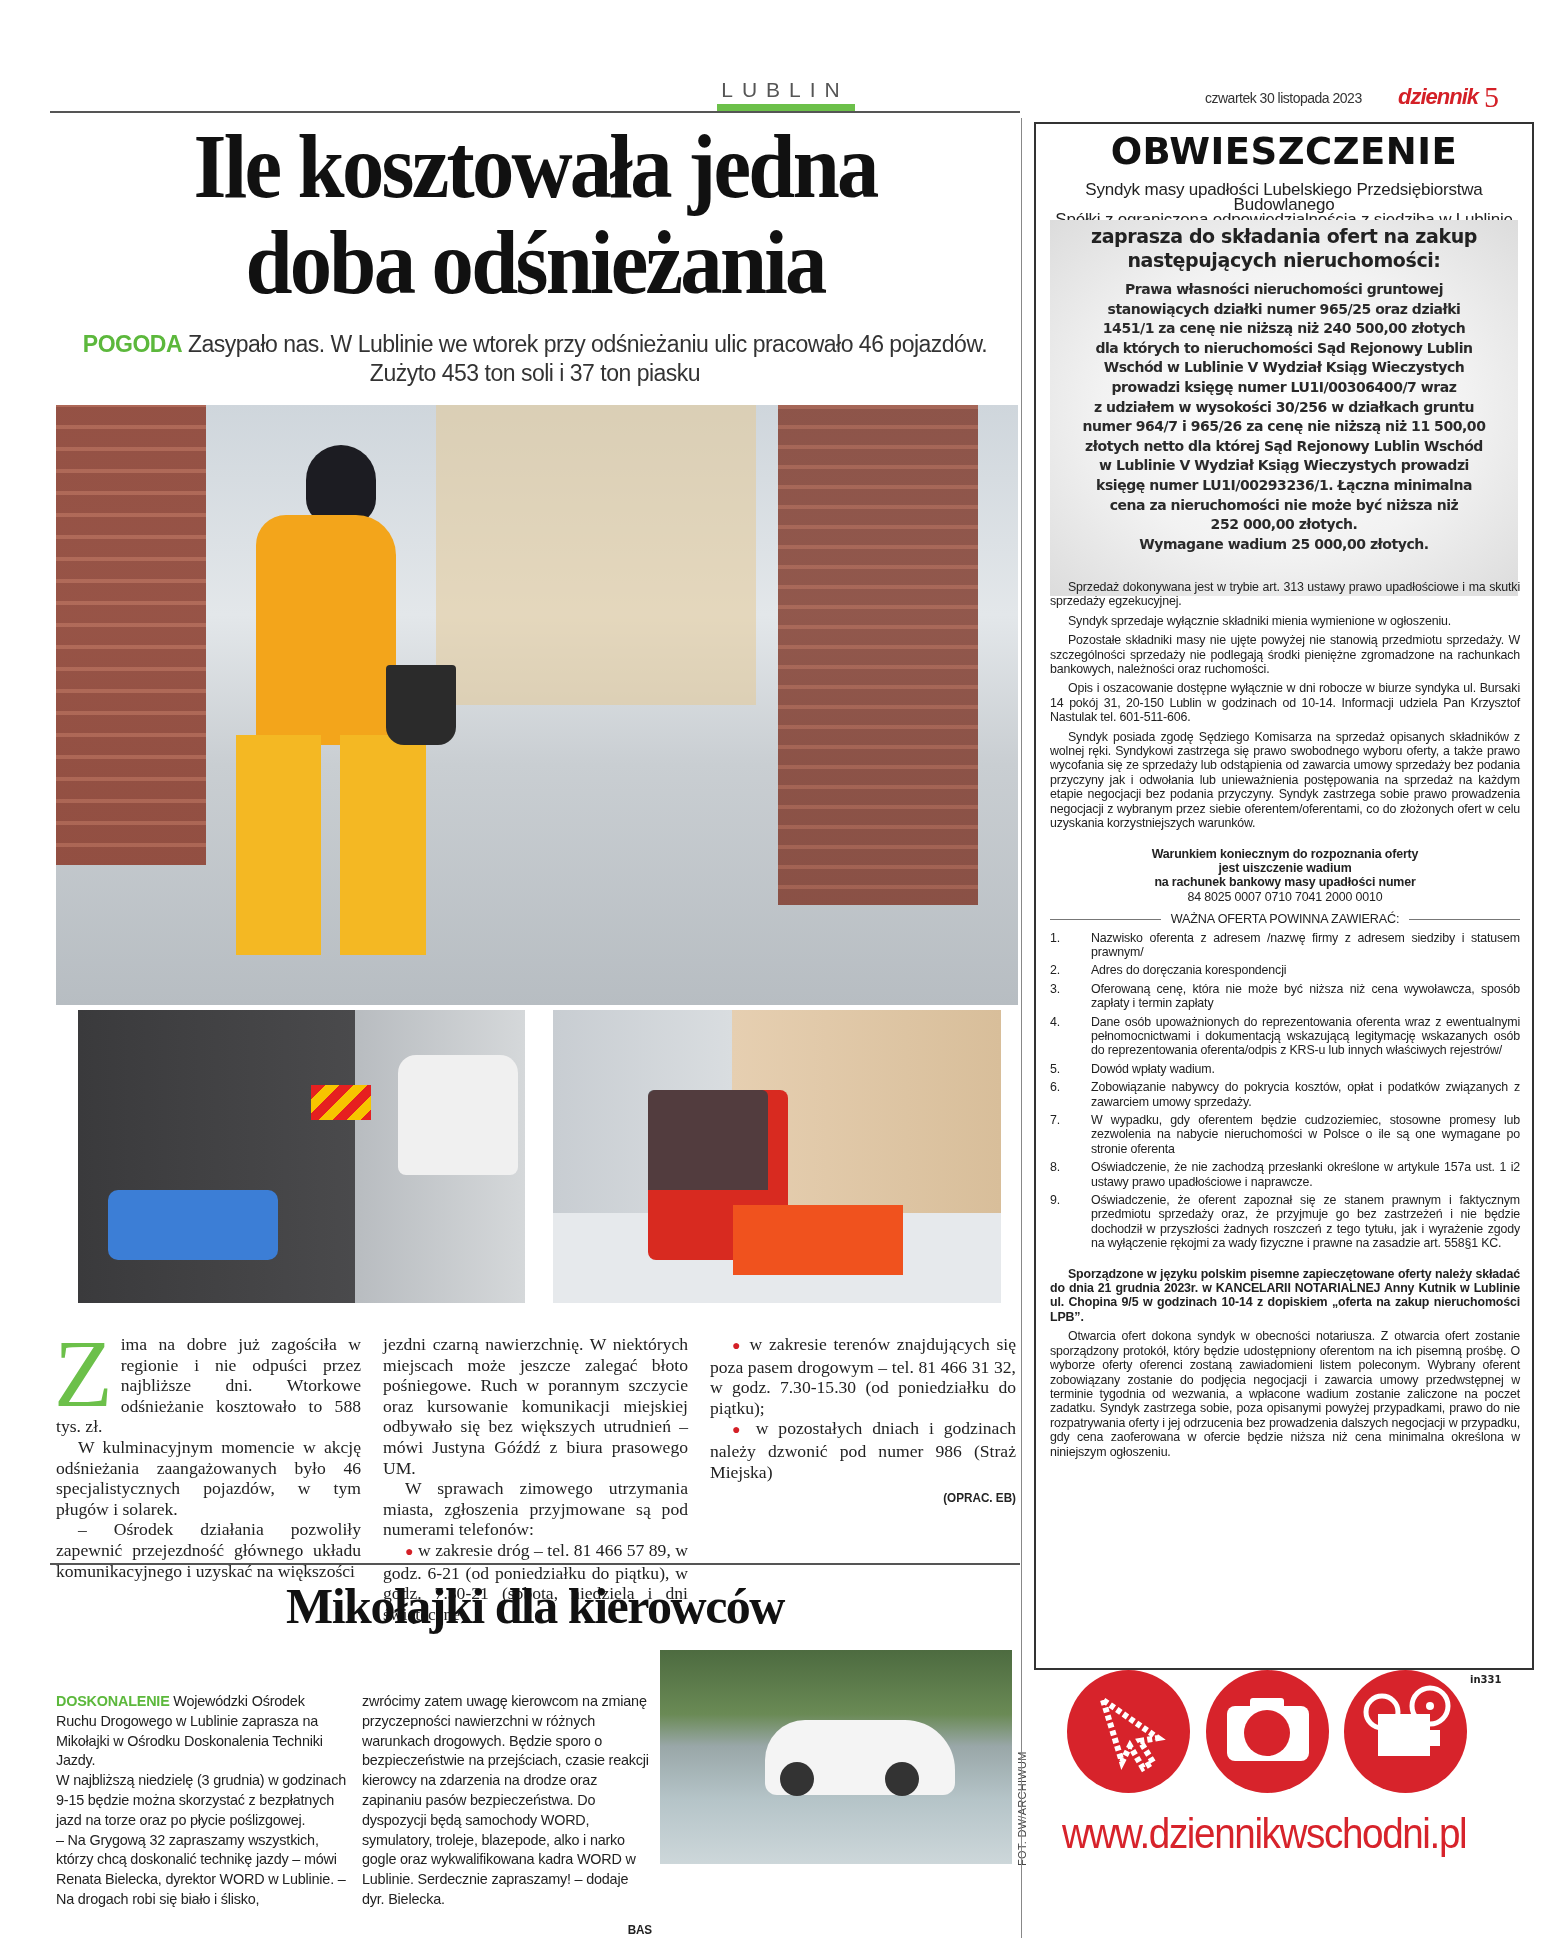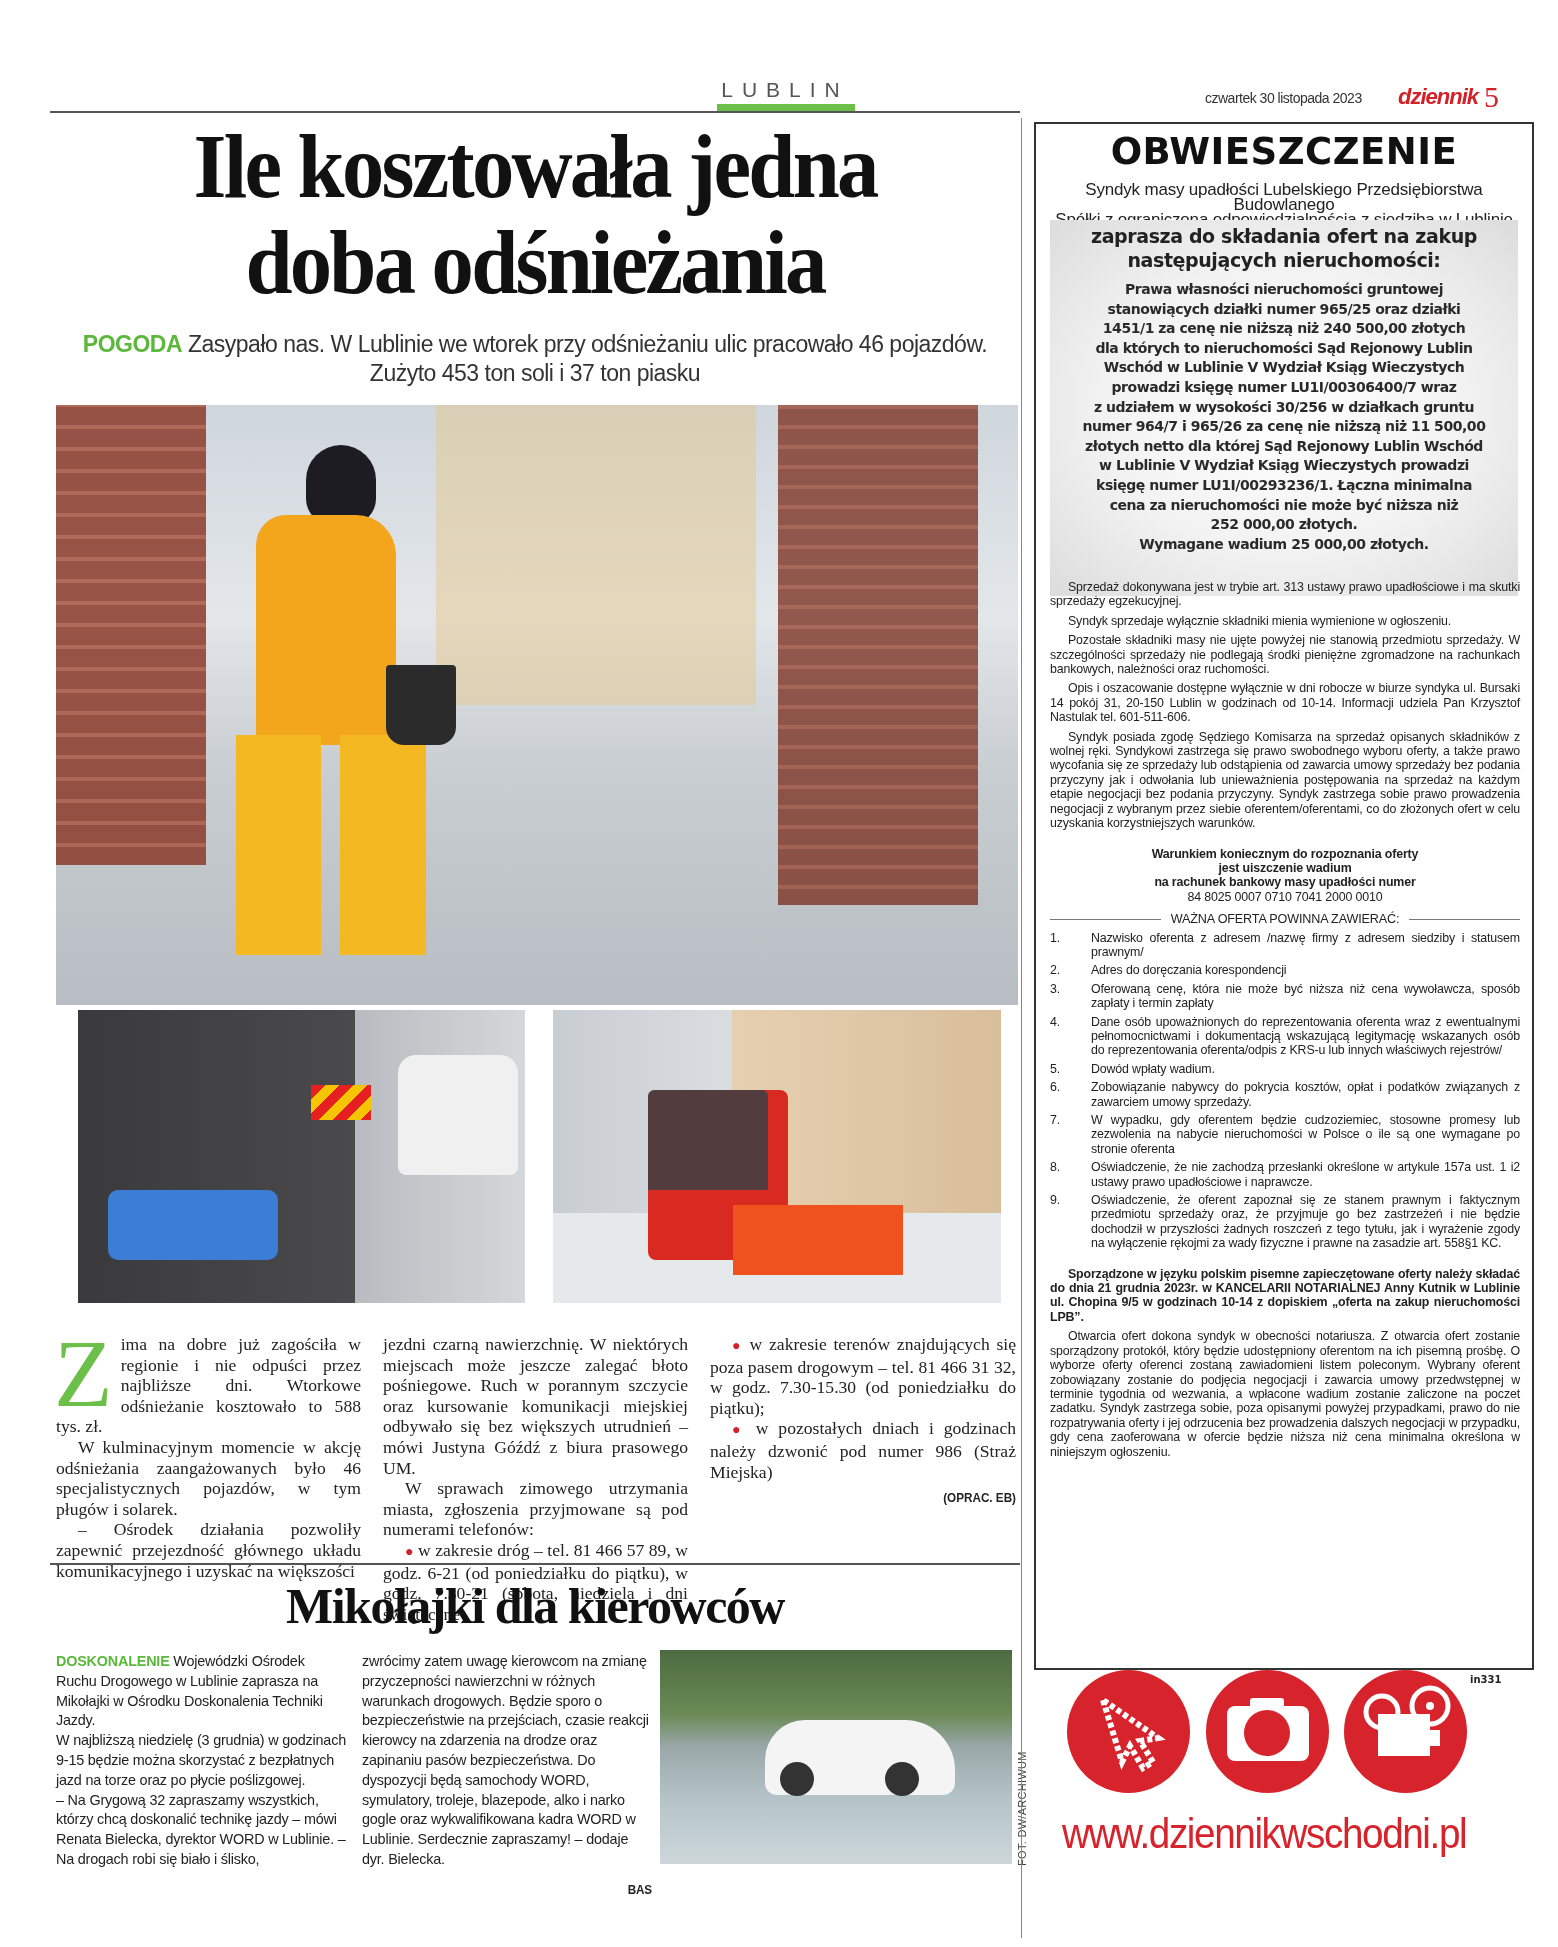--- a/index.html
+++ b/index.html
@@ -76,21 +76,21 @@
   .byline { font-family: "Liberation Sans", sans-serif; font-weight: bold; font-size: 13px; text-align: right;
     margin-top: 6px; transform: scaleX(0.9); transform-origin: right; }
 
   .col-sep-rule { position: absolute; left: 50px; top: 1563px; width: 970px; height: 2px; background: #555; }
 
   
   .headline2 { position: absolute; left: 50px; top: 1578px; width: 970px; text-align: center;
     font-family: "Liberation Serif", serif; font-weight: bold; font-size: 50px; line-height: 56px;
     letter-spacing: -1.5px; color: #111; }
   .col-sans { position: absolute; font-family: "Liberation Sans", sans-serif; font-size: 14.4px;
-    line-height: 19.8px; color: #222; letter-spacing: -0.2px; }
+    line-height: 19.8px; color: #222; letter-spacing: -0.2px; margin-top: 40px; }
   .col-sans .kicker { color: #5cb83c; font-weight: bold; }
   .s1 { left: 56px; top: 1652px; width: 290px; }
   .s2 { left: 362px; top: 1652px; width: 290px; }
   .s2 .byline { font-size: 13px; margin-top: 10px; }
   .photo-car { left: 660px; top: 1650px; width: 352px; height: 214px;
     background: linear-gradient(180deg, #4d6b40 0%, #6a8a55 30%, #99a7a8 45%, #b5c4c8 70%, #cdd7da 100%); }
   .photo-car .car { position: absolute; left: 105px; top: 70px; width: 190px; height: 75px;
     background: #f4f4f4; border-radius: 40px 50px 12px 12px; }
   .photo-car .wheel { position: absolute; top: 112px; width: 34px; height: 34px; background: #333; border-radius: 50%; }
   .photo-credit { position: absolute; left: 1016px; top: 1652px; width: 16px; height: 214px;

